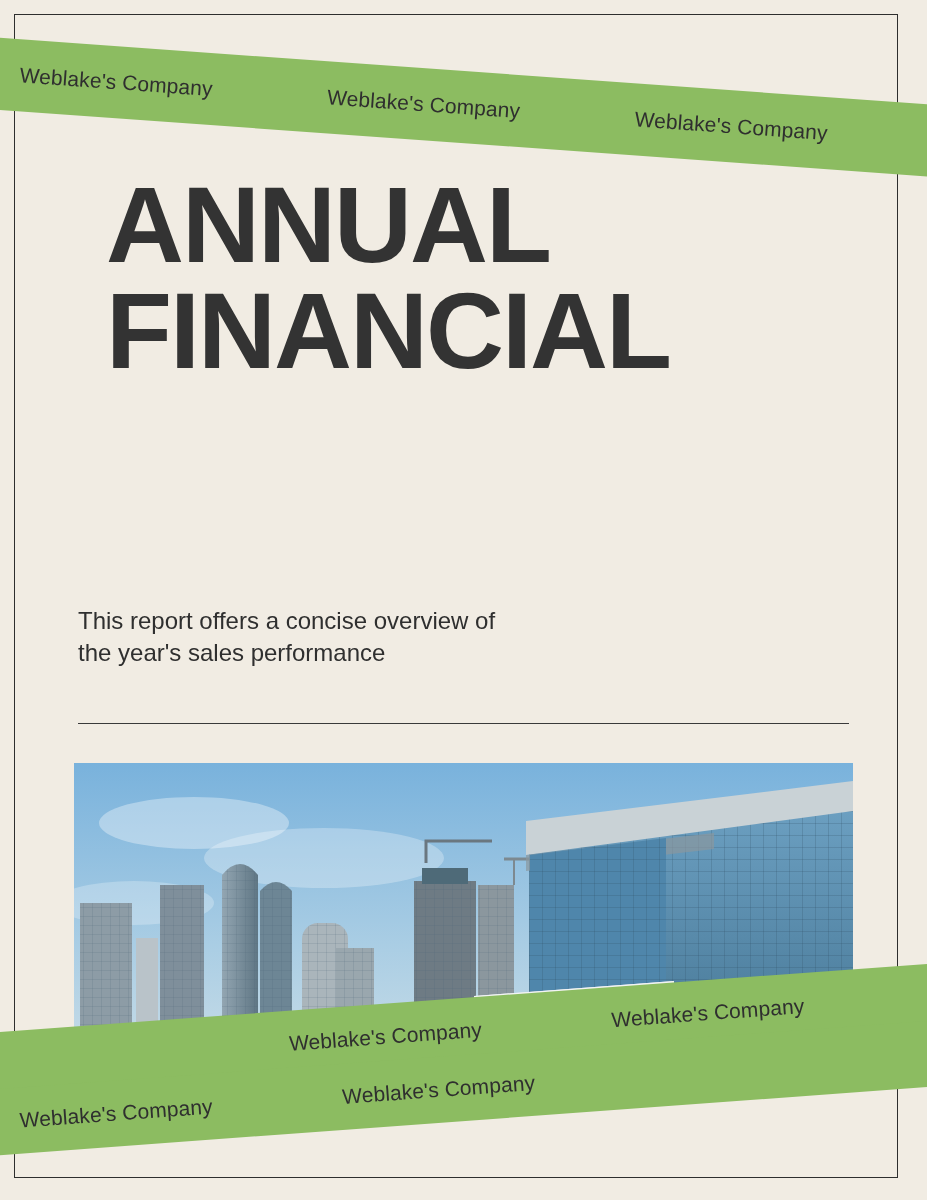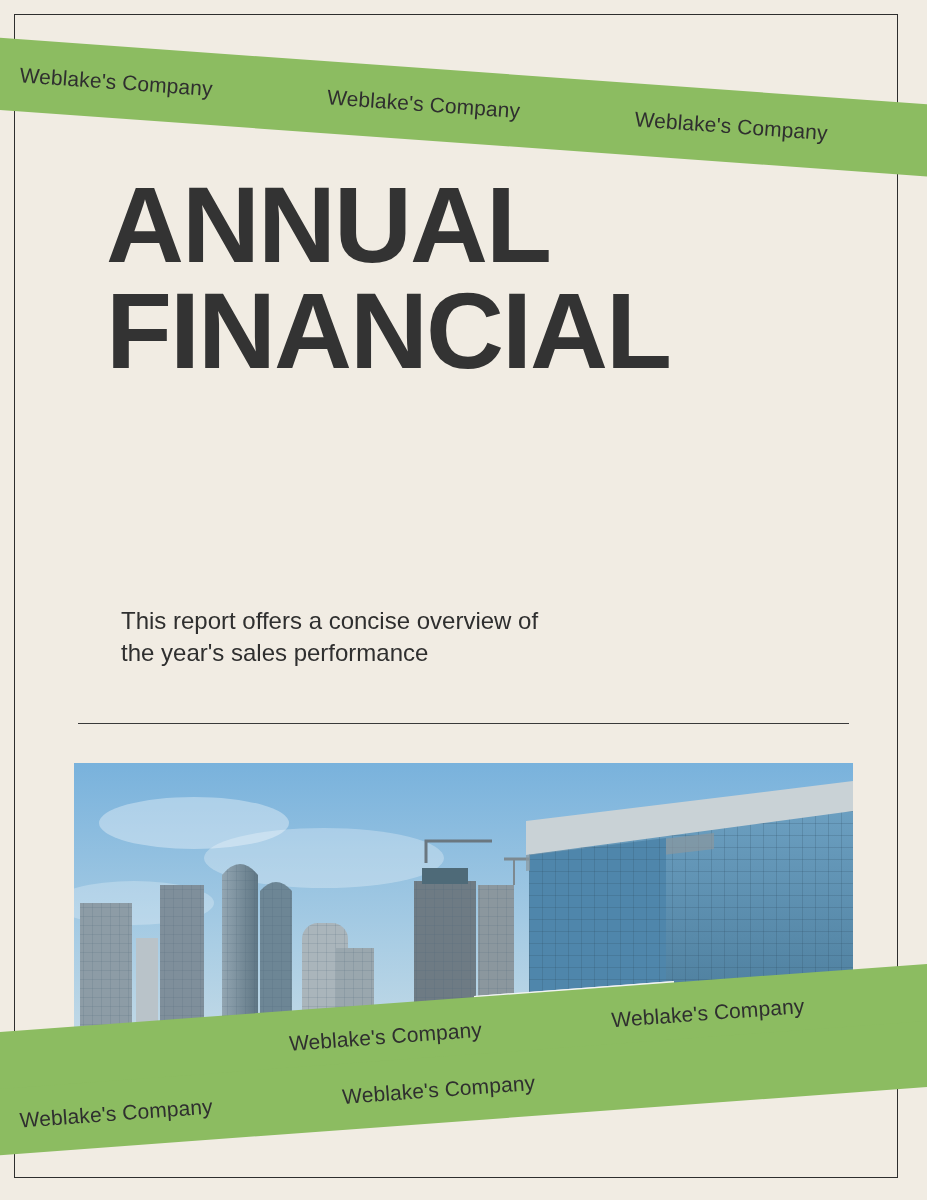--- a/index.html
+++ b/index.html
@@ -121,21 +121,20 @@
   
   .subtitle {
     position: absolute;
     left: 78px;
     top: 605px;
     width: 430px;
     font-size: 24px;
     line-height: 1.33;
     color: #2f2f2f;
     font-weight: 400;
-    margin-left: 43px;
   }
 
   
   .divider {
     position: absolute;
     left: 78px;
     top: 723px;
     width: 771px;
     height: 1px;
     background: #3a3a3a;

